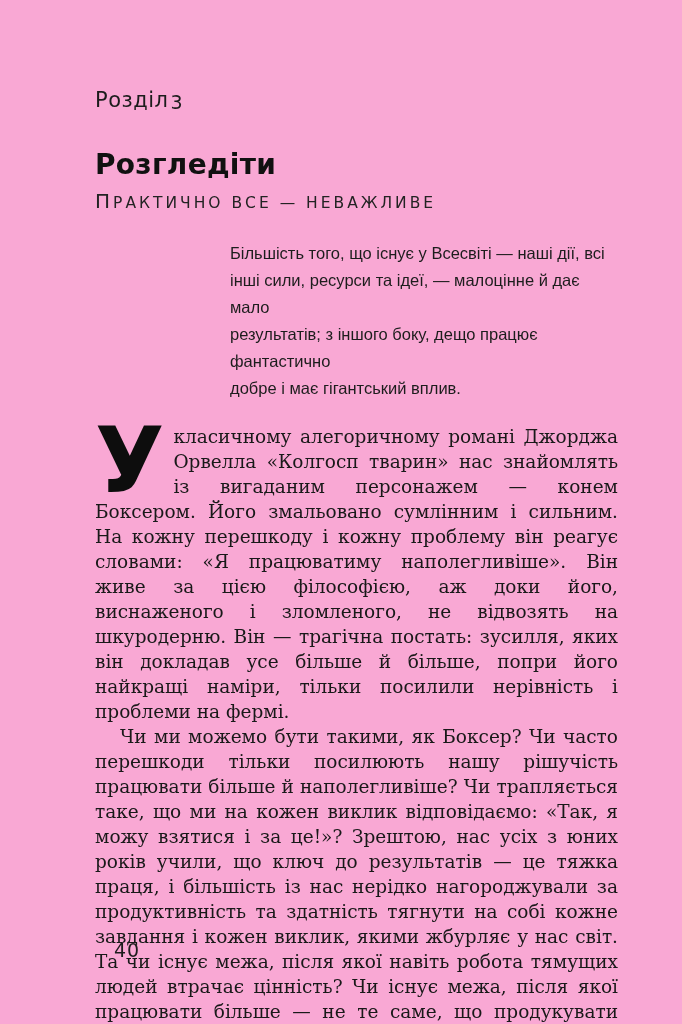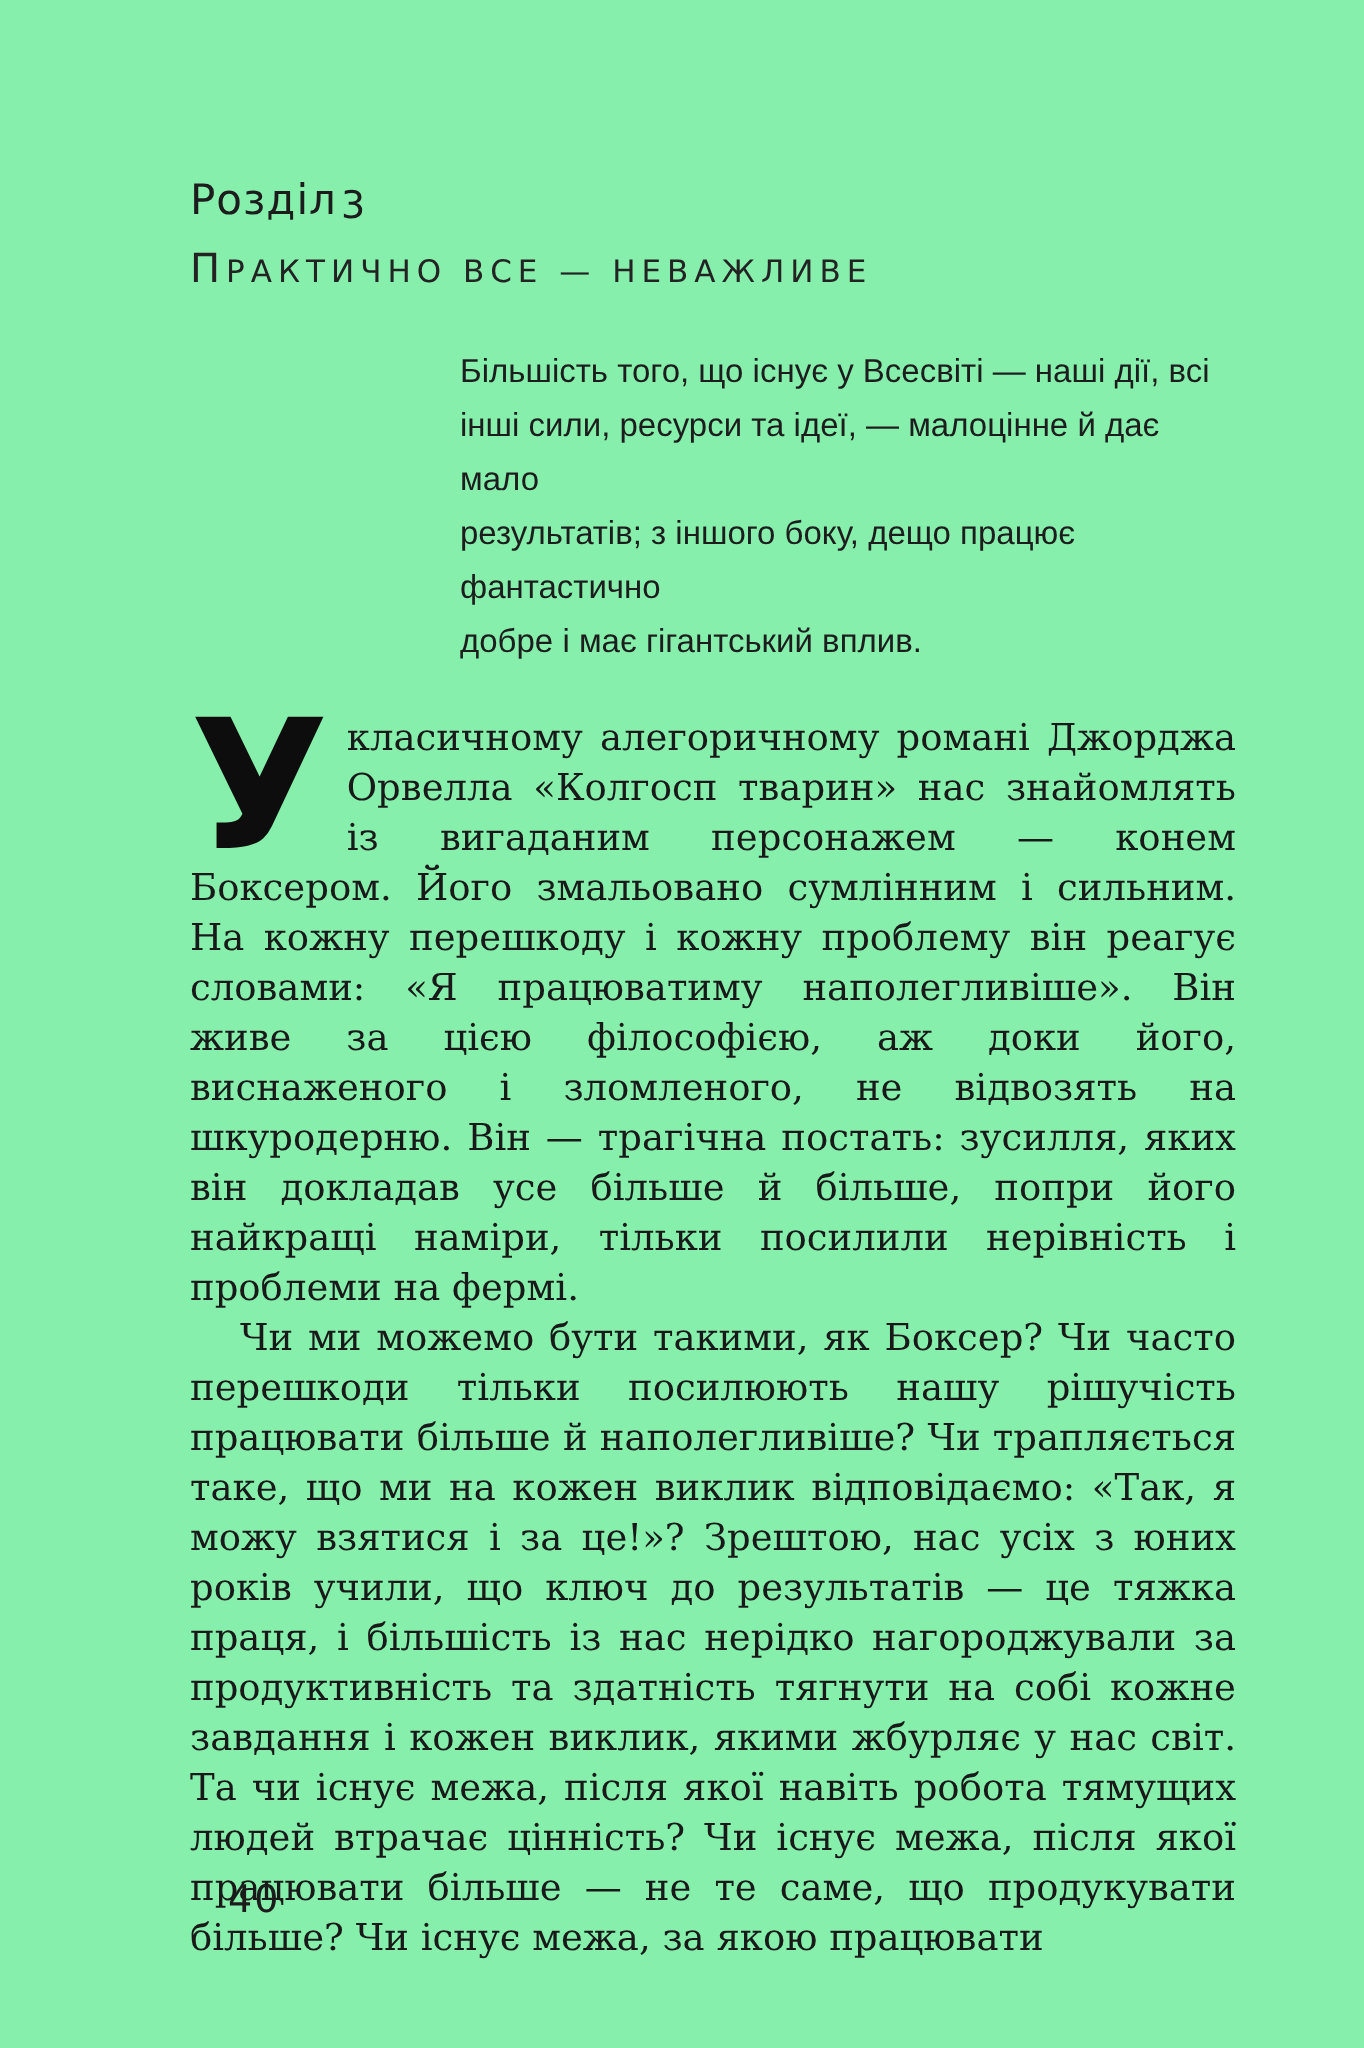--- a/index.html
+++ b/index.html
@@ -2,21 +2,21 @@
 <html lang="uk"><head>
 <meta charset="utf-8">
 <title>Book page</title>
 <style>
   html, body { margin: 0; padding: 0; background: #e9e9e9; }
   .page {
     position: relative;
     width: 682px;
     height: 1024px;
     margin: 0 auto;
-    background: #86efac;
+    background: #f9a8d4;
     color: #1a1a1a;
     overflow: hidden;
     box-sizing: border-box;
     padding: 88px 64px 0 95px;
   }
 
   
   .chapter-label {
     font-family: "DejaVu Sans", "Liberation Sans", sans-serif;
     font-size: 21px;
@@ -114,20 +114,21 @@
 </style>
 </head>
 <body>
 
 <main class="page">
 
   <header>
     <div class="chapter-label">
       <span>Розділ</span><span class="chapter-num">3</span>
     </div>
+    <h1 class="chapter-title">Розгледіти</h1>
     <div class="chapter-subtitle">
       <span class="subtitle-initial">П</span><span>РАКТИЧНО ВСЕ — НЕВАЖЛИВЕ</span>
     </div>
   </header>
 
   <figure class="epigraph">
     <blockquote>Більшість того, що існує у Всесвіті — наші дії, всі
 інші сили, ресурси та ідеї, — малоцінне й дає мало
 результатів; з іншого боку, дещо працює фантастично
 добре і має гігантський вплив.</blockquote>

